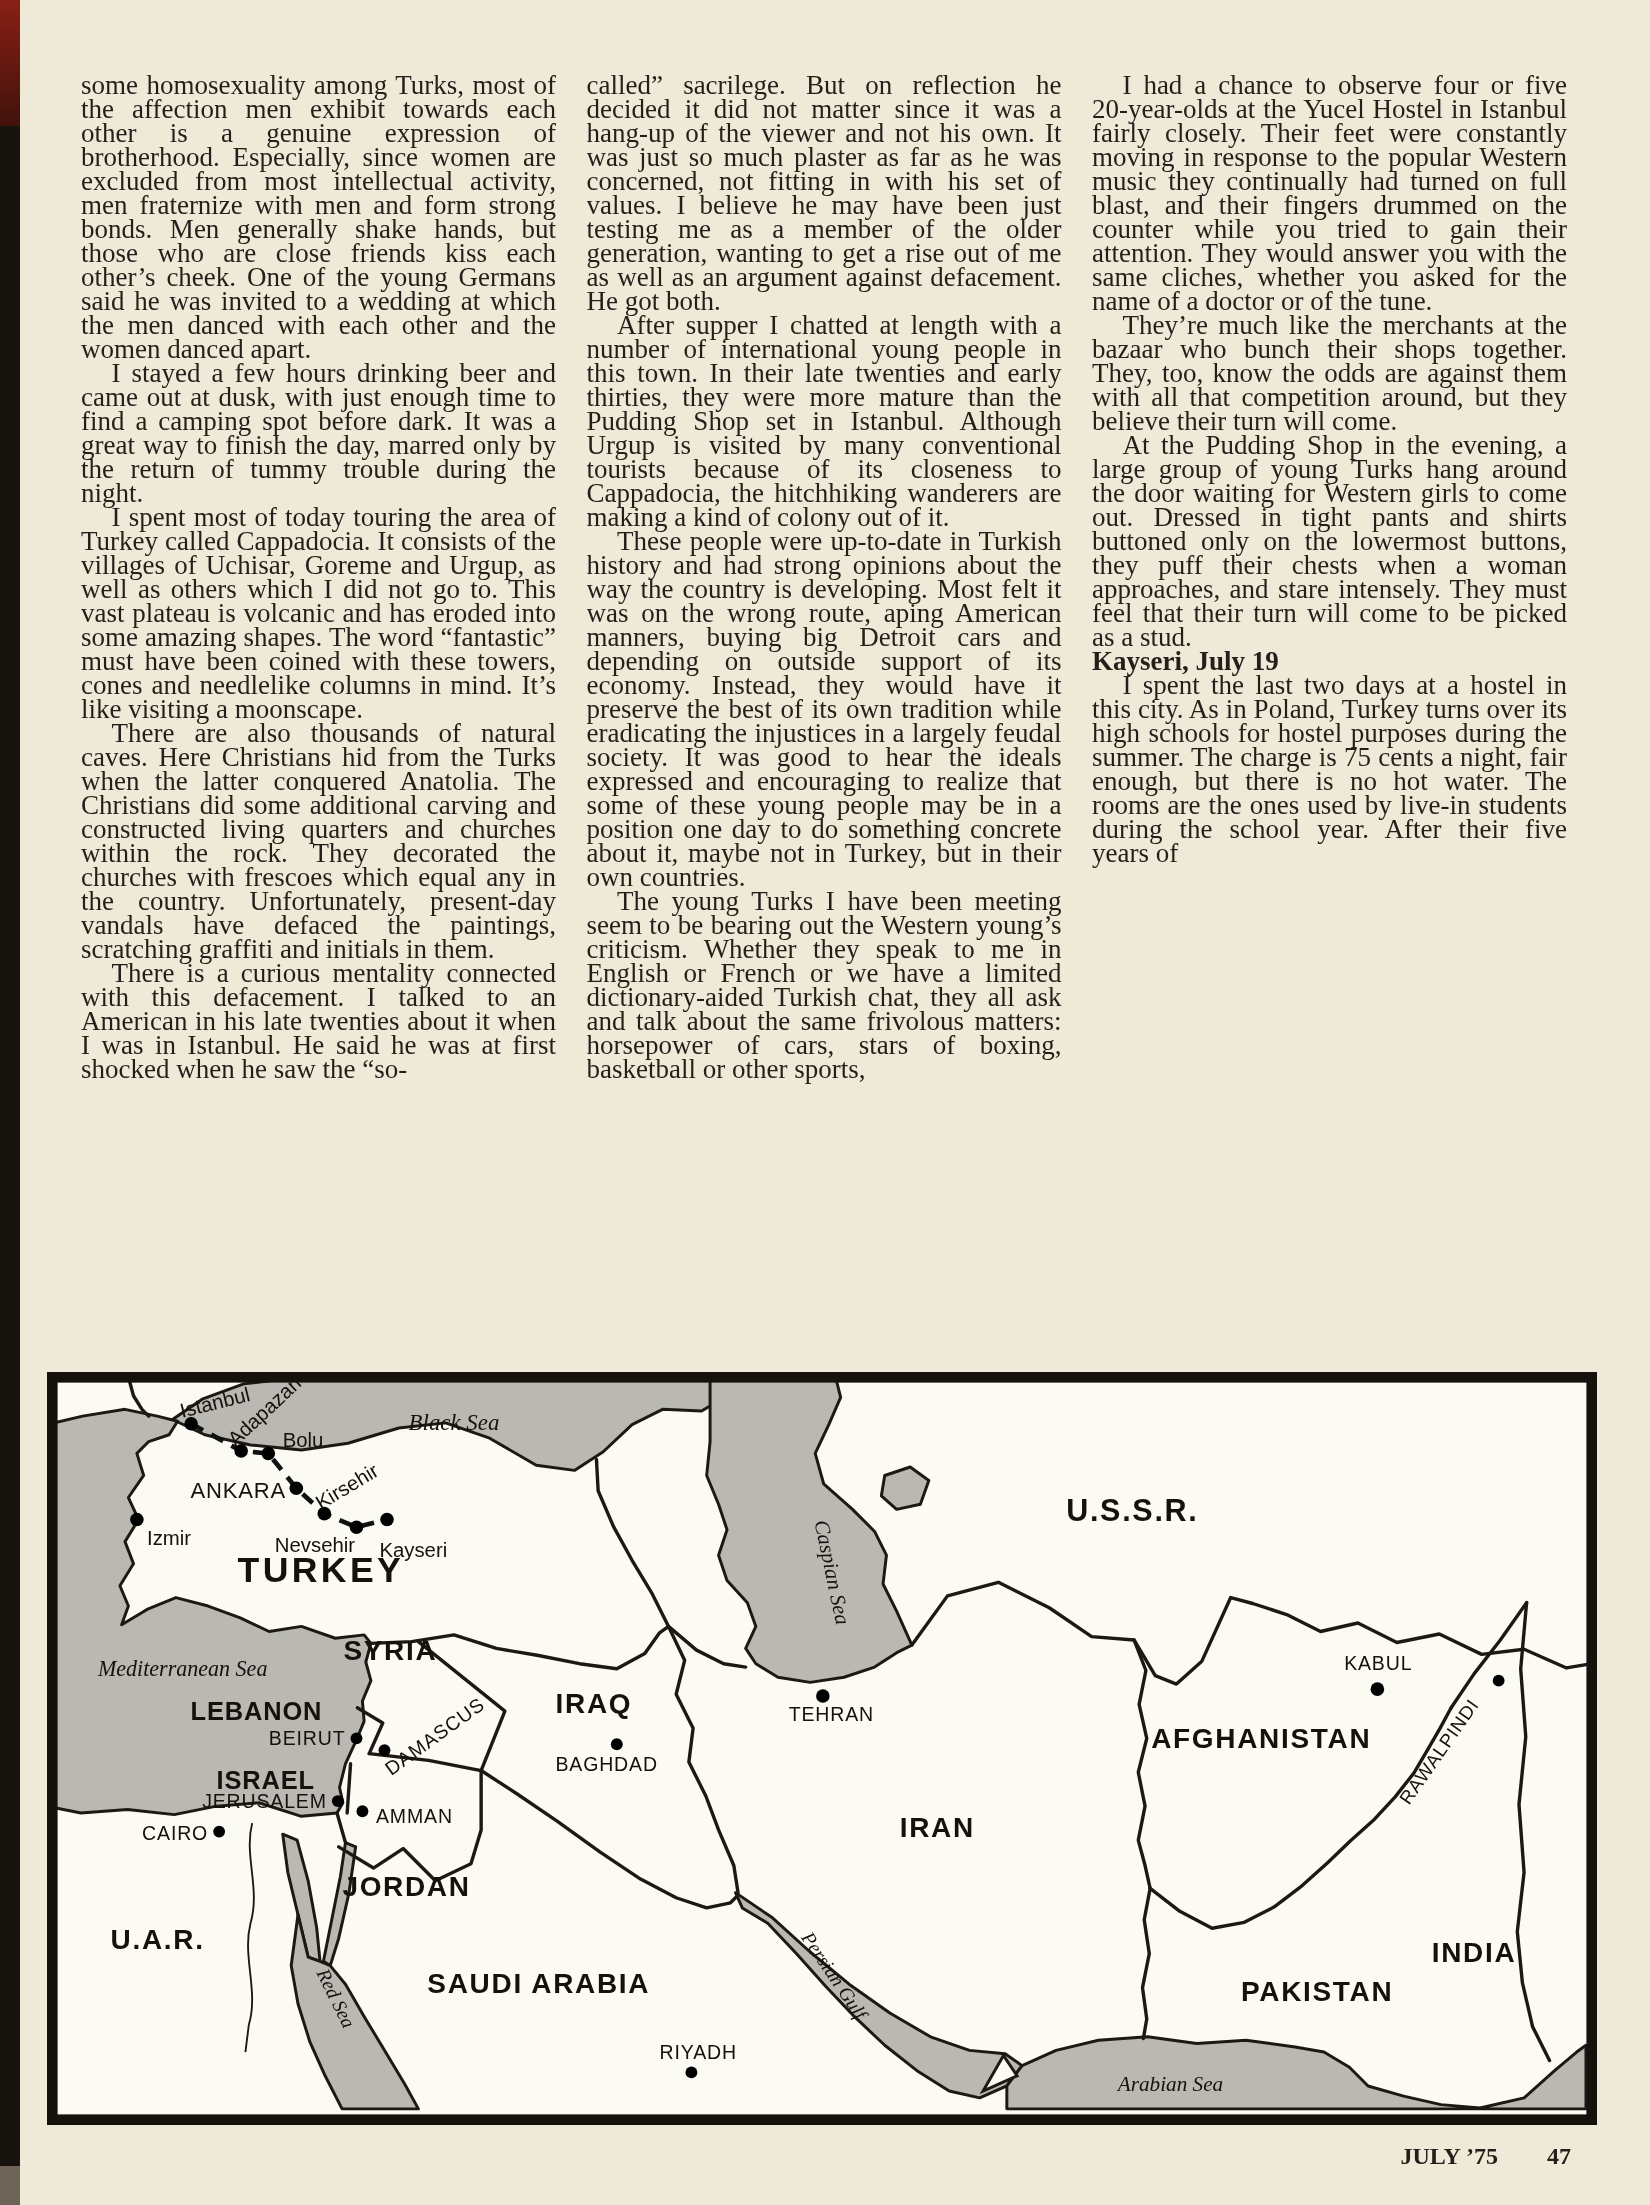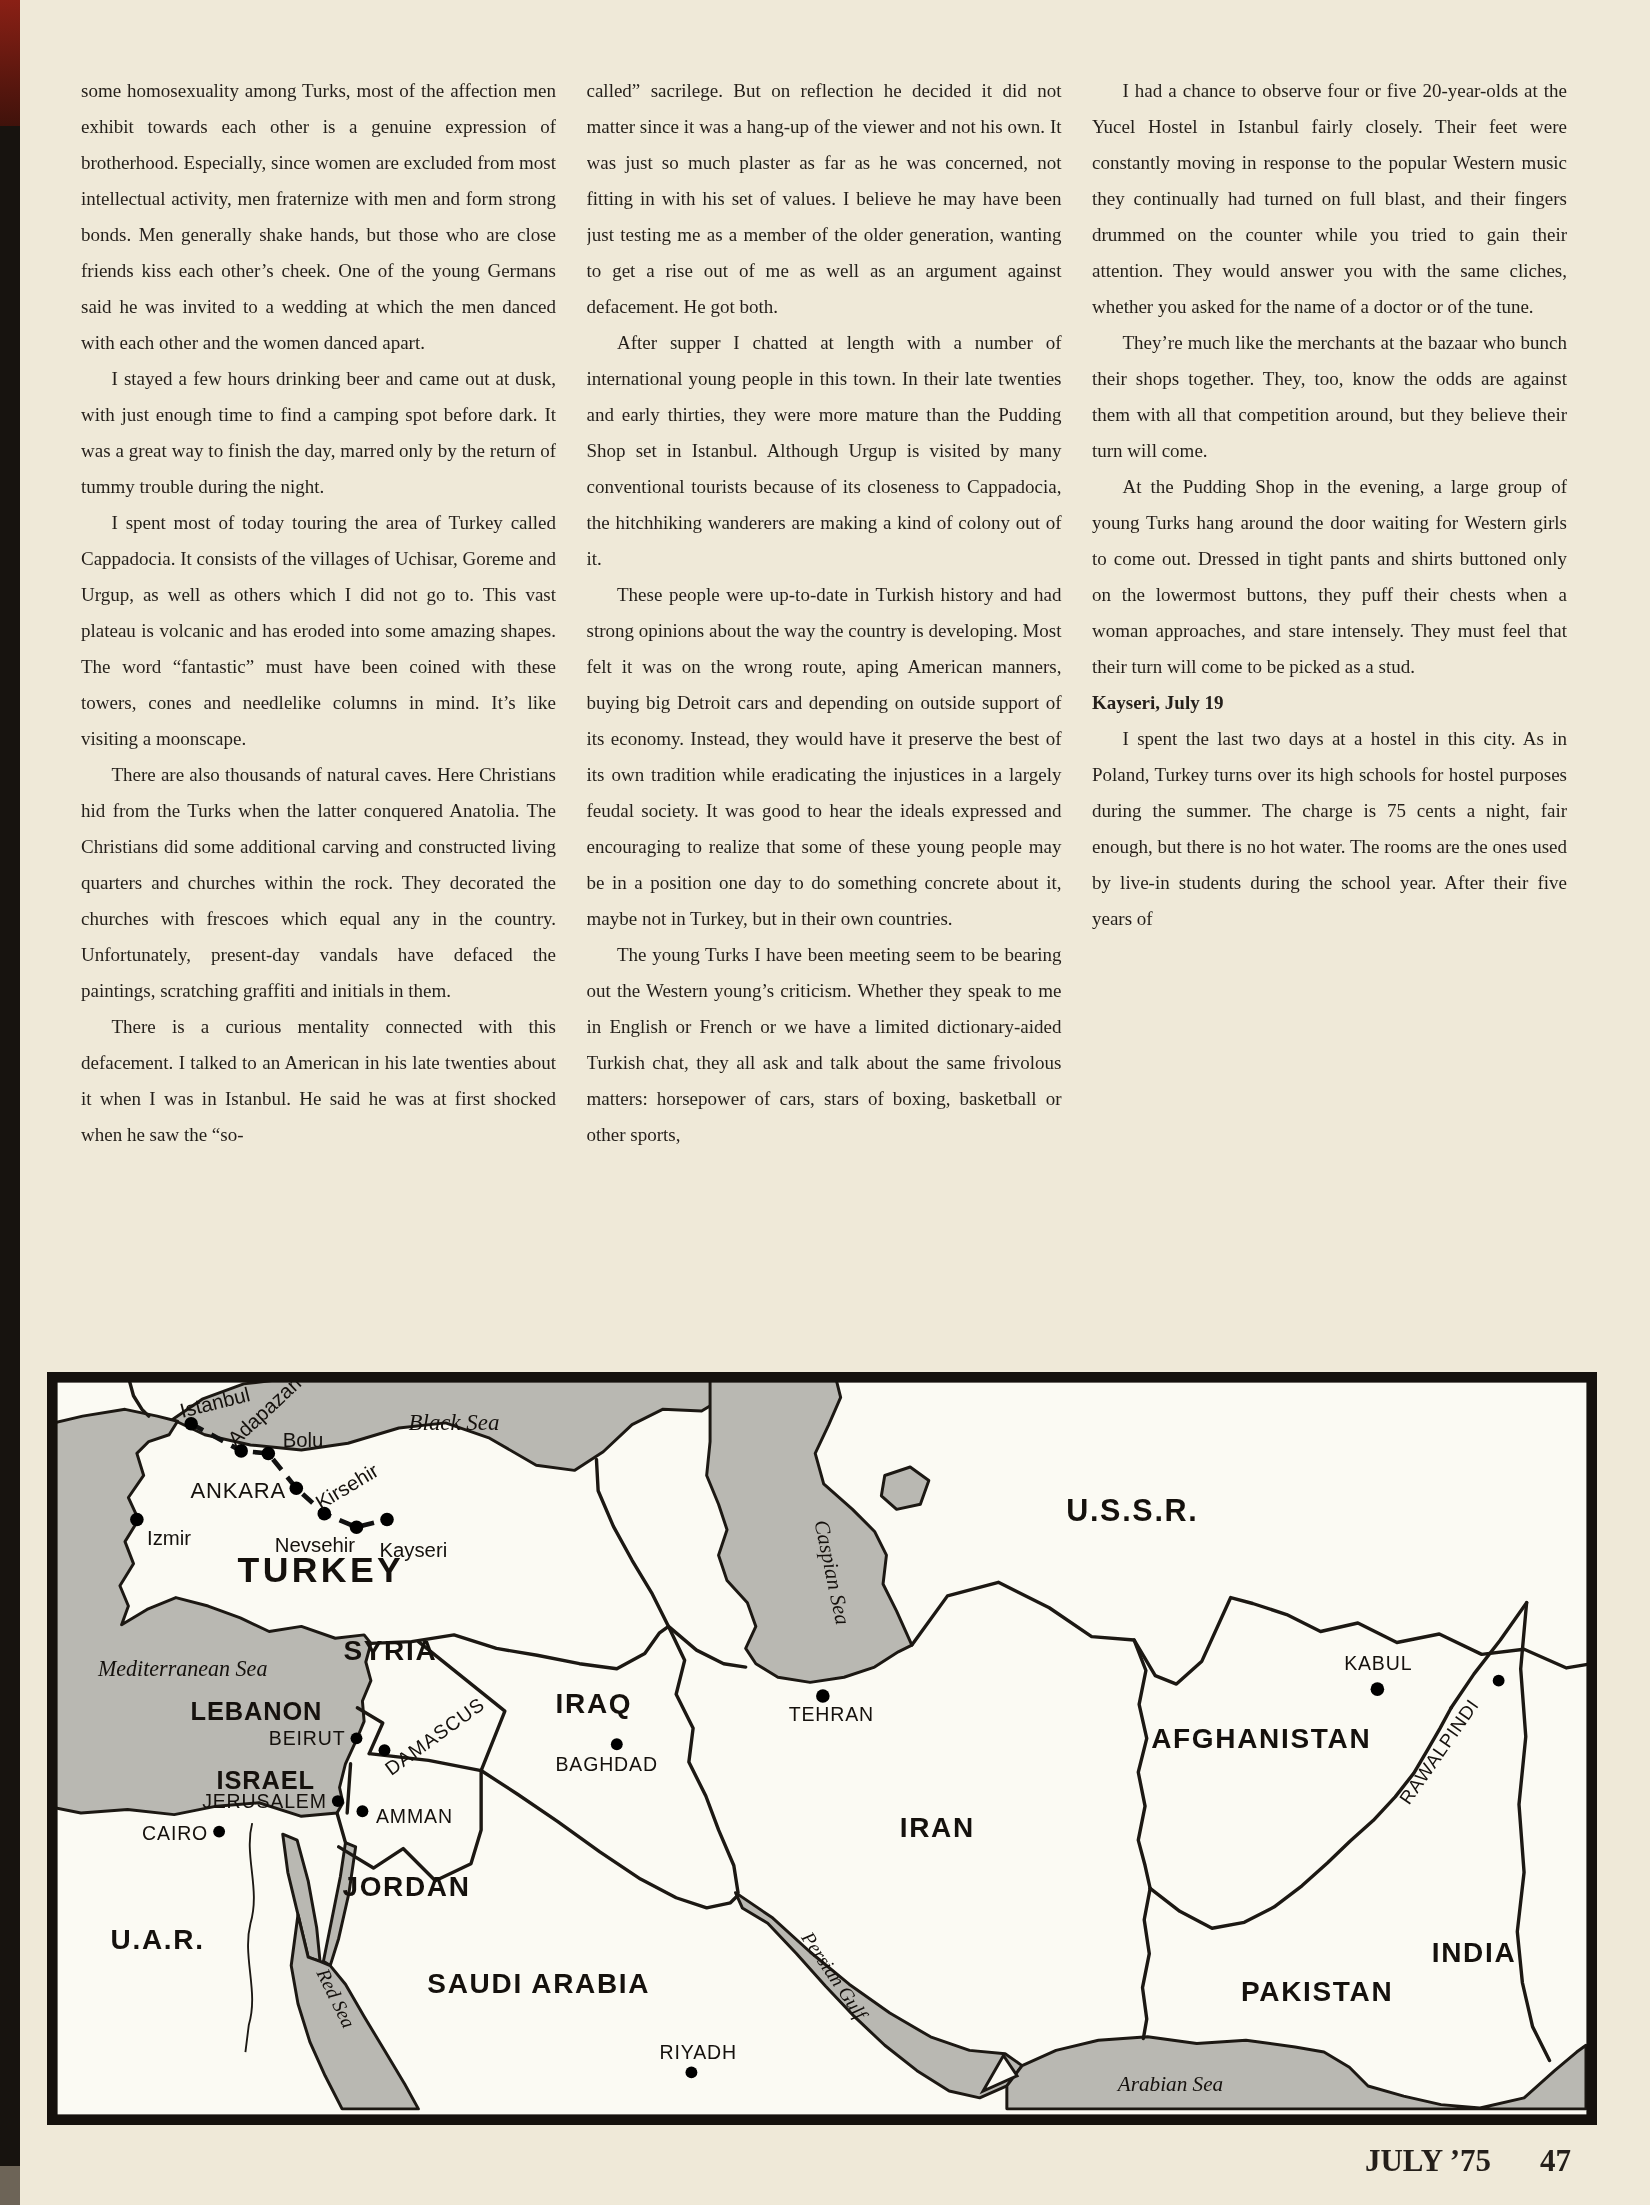--- a/index.html
+++ b/index.html
@@ -9,41 +9,41 @@
     font-family:"Liberation Serif", serif;
     color:#241f1a;
     overflow:hidden;
   }
   .binding{position:absolute;left:0;top:0;width:20.4px;height:2205px;background:#17130f;}
   .binding-red{position:absolute;left:0;top:0;width:20.4px;height:126px;background:linear-gradient(#8a2015,#40120b);}
   .binding-foot{position:absolute;left:0;bottom:0;width:20.4px;height:39px;background:#6d6457;}
 
   .columns{position:absolute;left:81px;top:73px;width:1486px;display:flex;gap:30.5px;}
   .col{width:475px;height:1269px;overflow:hidden;text-align:justify;
-       font-size:19px;line-height:36px;}
+       font-size:27px;line-height:24px;}
   .col p{margin:0;}
   .col p.indent{text-indent:30.5px;}
   .col p.heading{font-weight:bold;text-indent:0;}
 
   .map-box{position:absolute;left:47px;top:1372px;width:1550px;height:753px;}
   svg .land{fill:#fbfaf3;}
   svg .sea{fill:#b9b8b2;stroke:#1c1813;stroke-width:3.5;stroke-linejoin:round;}
   svg .bord{fill:none;stroke:#1c1813;stroke-width:4;stroke-linejoin:round;stroke-linecap:round;}
   svg .thin{fill:none;stroke:#1c1813;stroke-width:2.2;}
   svg .route{fill:none;stroke:#111;stroke-width:5.5;stroke-dasharray:16 11;}
   svg .frame{fill:none;stroke:#15110d;stroke-width:13;}
   svg text{fill:#15110d;}
   svg .c{font-family:"Liberation Sans",sans-serif;font-weight:700;font-size:33px;letter-spacing:2px;}
   svg .cbig{font-family:"Liberation Sans",sans-serif;font-weight:700;font-size:42px;letter-spacing:4px;}
   svg .t{font-family:"Liberation Sans",sans-serif;font-weight:400;font-size:23px;letter-spacing:1px;}
   svg .tt{font-family:"Liberation Sans",sans-serif;font-weight:400;font-size:24px;}
   svg .s{font-family:"Liberation Serif",serif;font-style:italic;font-size:25px;}
 
   .footer{position:absolute;left:51px;top:2143px;width:1520px;text-align:right;
-          font-family:"Liberation Serif",serif;font-weight:bold;font-size:31px;color:#241f1a;}
+          font-family:"Liberation Serif",serif;font-weight:bold;font-size:24px;color:#241f1a;}
   .footer .pageno{display:inline-block;margin-left:49px;}
 </style>
 </head>
 <body>
 
 <div class="binding">
   <div class="binding-red"></div>
   <div class="binding-foot"></div>
 </div>
 

